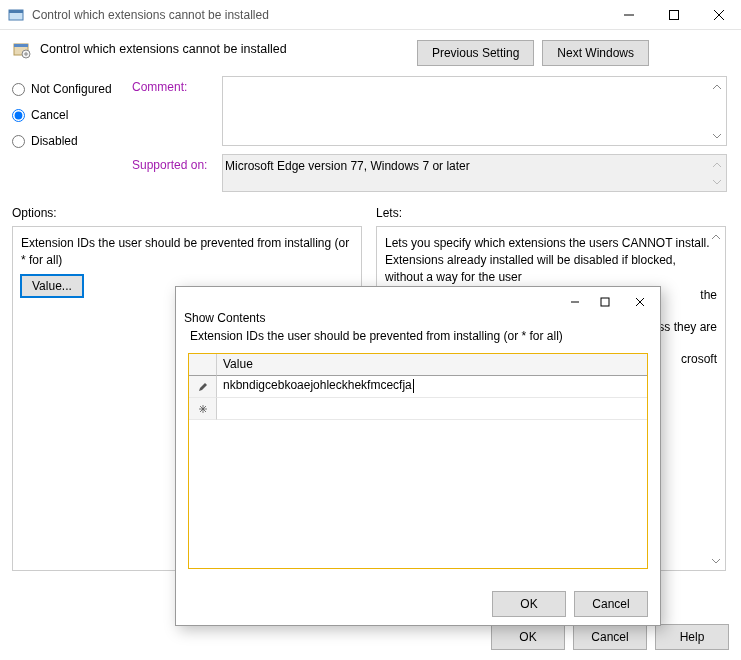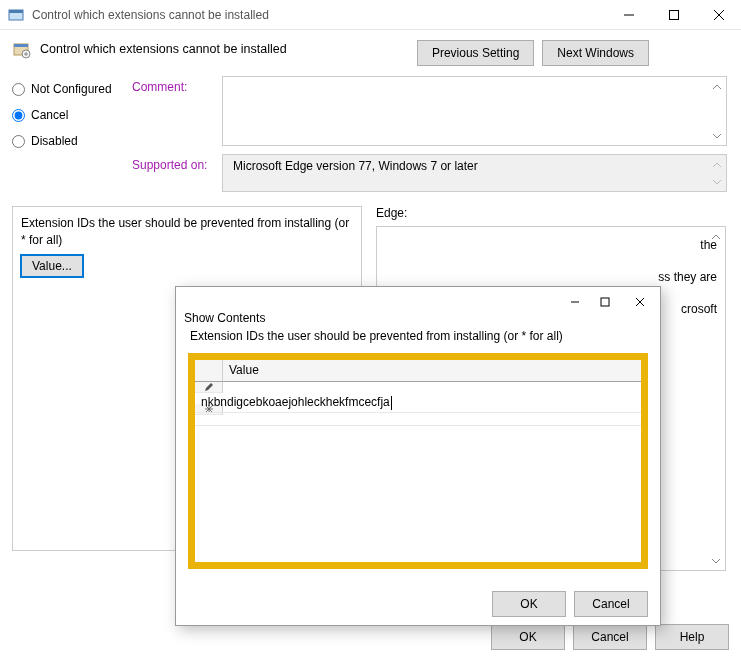--- a/index.html
+++ b/index.html
@@ -15,44 +15,44 @@
   .header-row .ptitle { font-size:12.5px; padding-top:2px; flex:0 0 auto;}
   .setting-nav { margin-left:auto; display:flex; gap:8px; padding-right:80px;}
   .btn { background:#e1e1e1; border:1px solid #adadad; padding:5px 14px; min-width:74px; text-align:center; cursor:default; }
   .radio-col { float:left; width:120px; padding-top:6px; }
   .radio-item { display:flex; align-items:flex-end; margin-bottom:12px; gap:6px;}
   .radio-item input { margin:0; }
   .field-row { display:flex; margin-bottom:8px; }
   .field-label { width:90px; padding-top:4px; color:#a21caf;}
   .field-box { flex:1; position:relative;}
   .comment-box { border:1px solid #cccccc; background:#fff; height:70px; padding:4px 6px; width:505px; position:relative;}
-  .supported-box { border:1px solid #cccccc; background:#f0f0f0; height:38px; padding:4px 10px; width:505px; color:#000; position:relative;}
+  .supported-box { border:1px solid #cccccc; background:#f0f0f0; height:38px; padding:4px 2px; width:505px; color:#000; position:relative;}
   .scroll-arrows { position:absolute; right:1px; top:1px; bottom:1px; width:17px; display:flex; flex-direction:column; justify-content:space-between;}
   .arrow { width:17px; height:17px; display:flex; align-items:center; justify-content:center; color:#999; background:transparent;}
   .arrow svg{width:8px;height:8px;}
   .lower { clear:both; display:flex; gap:14px; margin-top:14px;}
   .options-col { width:350px; }
   .help-col { flex:1; }
   .section-label { margin-bottom:6px; display:block;}
   .panel { border:1px solid #cccccc; background:#fff; padding:8px; height:345px; overflow:hidden; position:relative;}
   .panel-options { width:350px;}
   .panel-help { width:350px;}
   .show-btn { background:#e1e1e1; border:1px solid #adadad; padding:3px 10px; margin-top:6px; outline:2px solid #0078d7; outline-offset:-1px; display:inline-block;}
   .bottom-buttons { position:absolute; bottom:10px; right:12px; display:flex; gap:8px;}
   
   .dialog { position:absolute; left:175px; top:286px; width:486px; height:340px; background:#fff; border:1px solid #9a9a9a; box-shadow:4px 4px 14px rgba(0,0,0,0.25); z-index:10;}
   .dtitlebar { height:30px; display:flex; align-items:center; padding-left:8px; background:#fff;}
   .dtitlebar .dtitle { flex:1;margin-top:32px; }
   .dcontent { padding:8px 12px 0 12px;}
   .subtitle { margin:4px 0 10px 2px;}
-  .grid { border:7px solid #eab308; height:216px; background:#fff; position:relative;}
+  .grid { border:1px solid #eab308; height:216px; background:#fff; position:relative;}
   .grid-header-row { display:flex; height:22px; background:#fff;}
   .gh-rowhead { width:28px; border-right:1px solid #cfcfcf; border-bottom:1px solid #a0a0a0; background:#f5f5f5;}
   .gh-value { flex:1; border-bottom:1px solid #a0a0a0; padding:3px 6px; background:#f5f5f5;}
-  .grid-row { display:flex; height:22px;flex-direction:column;}
+  .grid-row { display:flex; height:22px;}
   .gr-rowhead { width:28px; border-right:1px solid #cfcfcf; border-bottom:1px solid #e8e8e8; background:#f5f5f5; display:flex; align-items:center; justify-content:center;}
   .gr-cell { flex:1; border-bottom:1px solid #e8e8e8; padding:2px 6px; position:relative;}
   .caret { display:inline-block; width:1px; height:14px; background:#000; vertical-align:middle; margin-left:1px;}
   .dlg-buttons { position:absolute; bottom:8px; right:12px; display:flex; gap:8px;}
   .pencil svg, .star svg { width:10px; height:10px;}
   .help-scroll-arrows { position:absolute; right:1px; top:1px; bottom:1px; width:17px; display:flex; flex-direction:column; justify-content:space-between;}
   .policy-icon svg { width:18px; height:18px; }
   .title-icon svg { width:16px; height:16px; }
 </style>
 </head>
@@ -155,28 +155,30 @@
                 </svg>
               </div>
           </div>
         </div>
       </div>
     </div>
   </div>
 
   <div class="lower">
     <div class="options-col">
+      <span class="section-label">Options:</span>
       <div class="panel panel-options">
         <div style="line-height:1.4;">Extension IDs the user should be prevented from installing (or * for all)</div>
         <div class="show-btn">Value...</div>
       </div>
     </div>
     <div class="help-col">
-      <span class="section-label">Edge:</span>
+      <span class="section-label">Lets:</span>
       <div class="panel panel-help">
+        <div style="line-height:1.4;">Lets you specify which extensions the users CANNOT install. Extensions already installed will be disabled if blocked, without a way for the user</div>
         <div style="text-align:right; margin-top:3px;"><span>the</span></div>
         <div style="height:18px;"></div>
         <div style="text-align:right;"><span>ss they are</span></div>
         <div style="height:18px;"></div>
         <div style="text-align:right;"><span>crosoft</span></div>
         <div class="help-scroll-arrows">
           <div class="arrow">
               <svg viewBox="0 0 8 8">
                 <path d="M0 6 L4 2 L8 6" fill="none" stroke="#888"></path>
               </svg>

